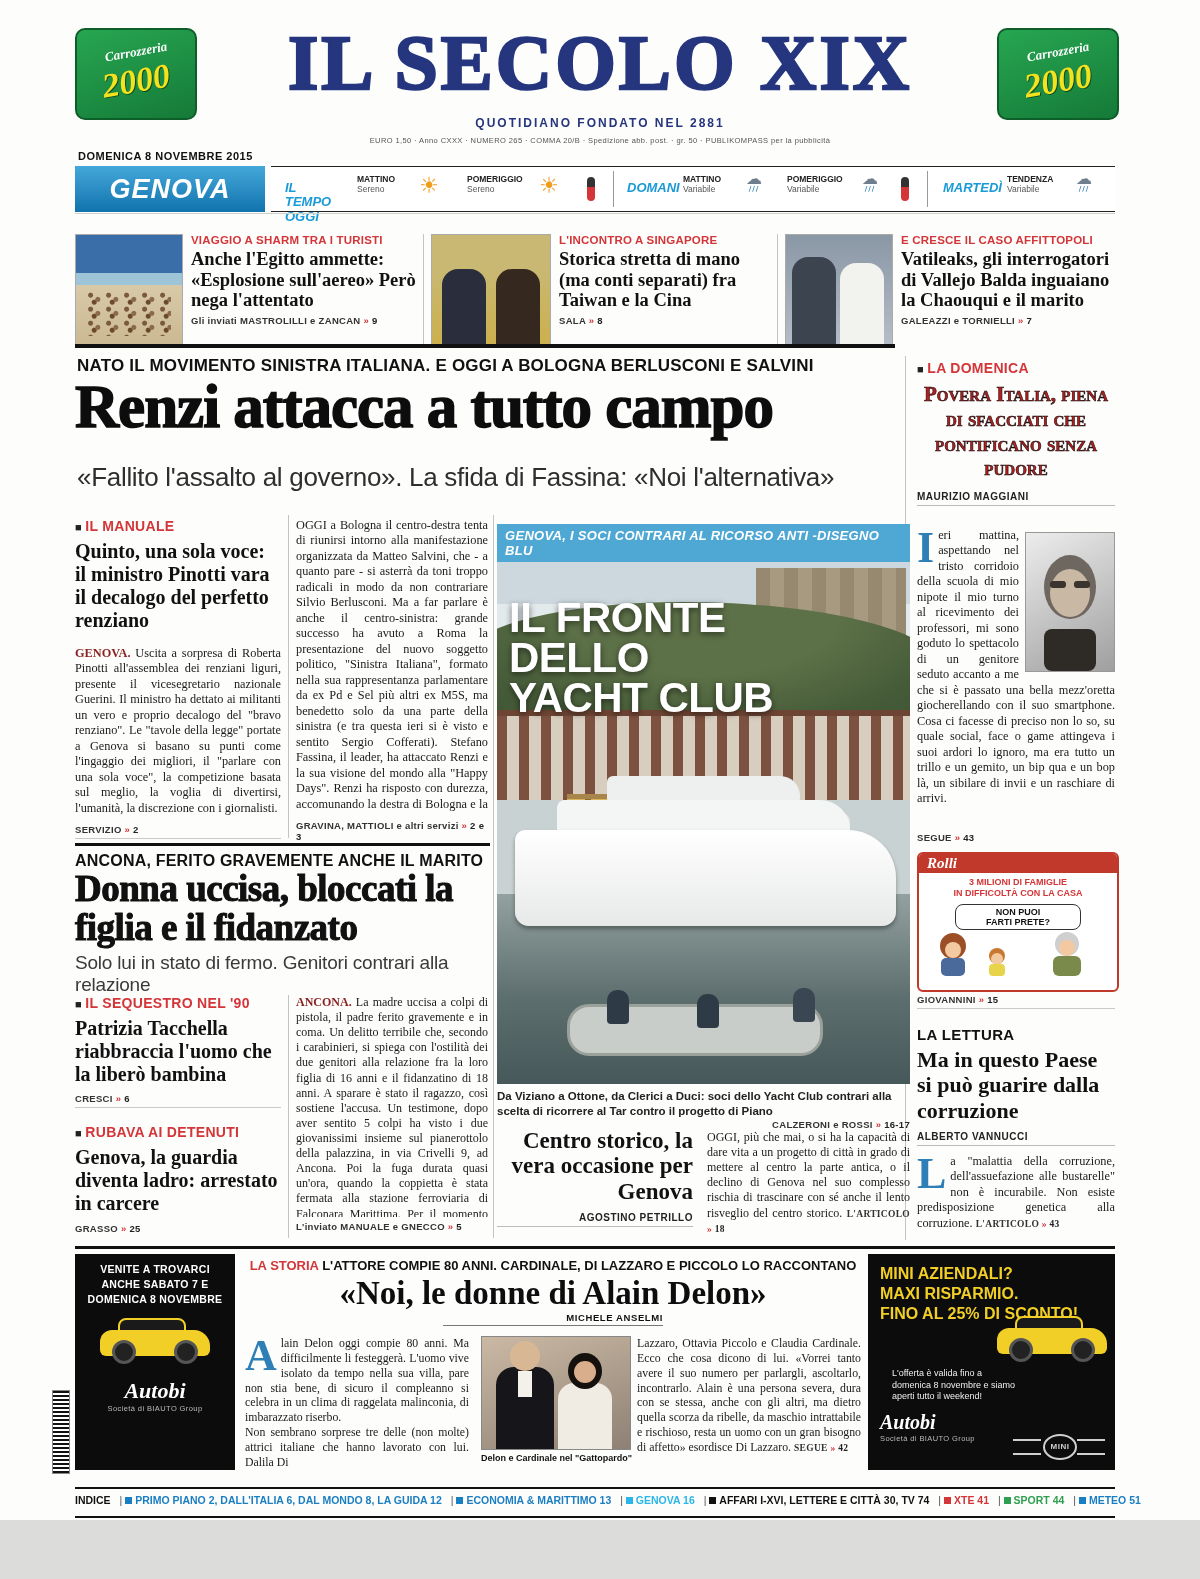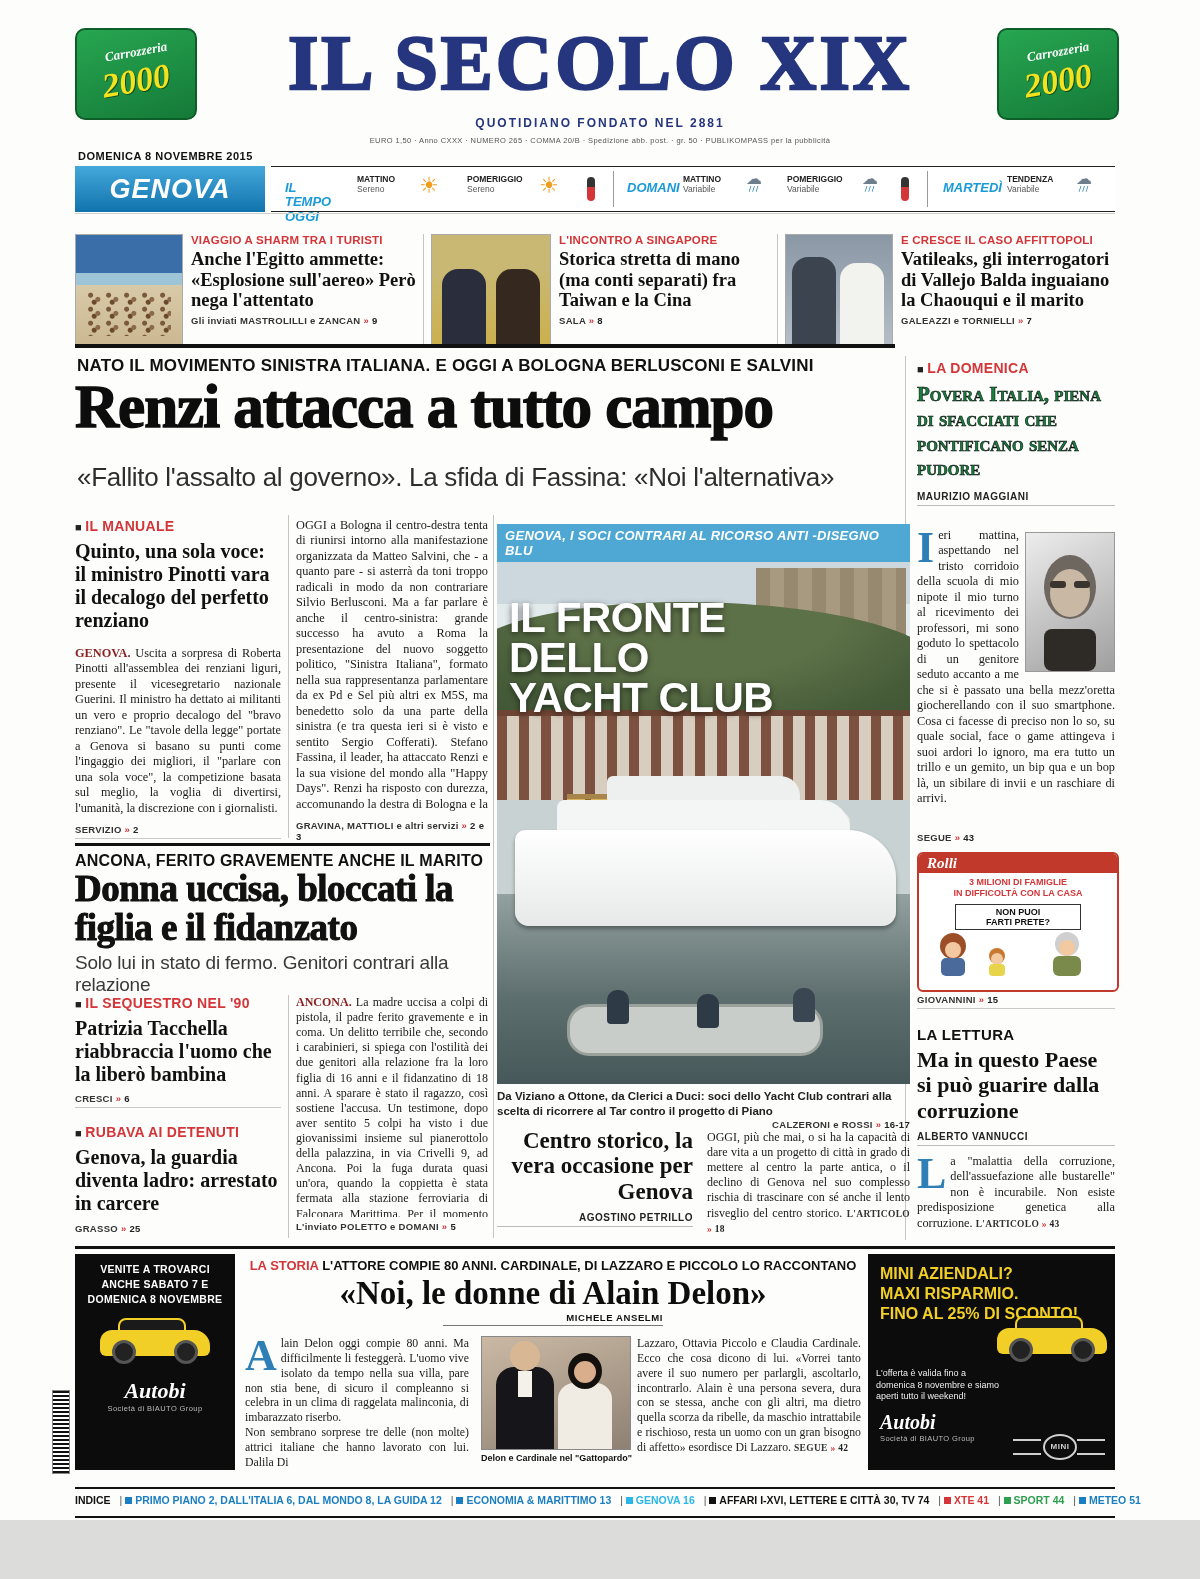--- a/index.html
+++ b/index.html
@@ -68,30 +68,30 @@
   .img-pope{background:linear-gradient(180deg,#8a97a5,#b5bec8);}
   
   #main-rule{left:75px;top:344px;width:820px;height:4px;}
   #main-kicker{left:77px;top:356px;width:820px;font-size:17px;font-weight:bold;letter-spacing:.2px;}
   #main-headline{left:75px;top:372px;width:824px;font-family:"Liberation Serif",serif;font-weight:bold;
      font-size:61px;letter-spacing:-1px;color:#0d0d0d;-webkit-text-stroke:1.5px #0d0d0d;}
   #main-subhead{left:77px;top:462px;width:824px;font-size:26px;color:#2e2e2e;letter-spacing:-.3px;}
   
   .rc{left:917px;width:198px;}
   #domenica-head{font-family:"Liberation Serif",serif;font-weight:bold;font-size:21px;line-height:1.18;
-     font-variant:small-caps;color:#15803d;-webkit-text-stroke:.6px #111;}
+     font-variant:small-caps;color:#b91c1c;text-align:center;-webkit-text-stroke:.6px #111;}
   .author-line{font-size:10px;font-weight:bold;color:#222;letter-spacing:.5px;border-bottom:1px solid #bbb;padding-bottom:3px;}
   .portrait{float:right;width:88px;height:138px;margin:4px 0 4px 6px;border:1px solid #999;
      background:linear-gradient(150deg,#ededed,#9f9f9f);position:relative;overflow:hidden;}
   
   #rolli-box{border:2px solid #c0392b;border-radius:6px;overflow:hidden;background:#fff;}
   #rolli-head{background:#c0392b;color:#fff;font-style:italic;font-weight:bold;font-size:15px;
      padding:1px 8px;font-family:"Liberation Serif",serif;}
   #rolli-caption{color:#d43538;font-weight:bold;font-size:9px;text-align:center;line-height:1.25;margin-top:4px;}
-  #rolli-bubble{margin:4px auto 0;width:120px;border:1px solid #333;border-radius:0;
+  #rolli-bubble{margin:4px auto 0;width:120px;border:1px solid #333;border-radius:8px;
      font-weight:bold;font-size:9px;text-align:center;padding:2px;}
   
   #lettura-tag{font-weight:bold;font-size:15px;letter-spacing:.4px;color:#111;}
   #lettura-head{font-family:"Liberation Serif",serif;font-weight:bold;font-size:22px;line-height:1.15;color:#111;}
   
   #yacht-block{left:497px;top:524px;width:413px;}
   #yacht-bar{background:#4fa8d4;color:#fff;font-weight:bold;font-style:italic;font-size:13px;
      padding:4px 8px;letter-spacing:.3px;}
   #yacht-scene{position:relative;height:522px;overflow:hidden;
      background:linear-gradient(180deg,#ccd8de 0 8%,#e3eaec 8% 26%,#c9d2d2 26%);}
@@ -142,21 +142,21 @@
   #storia-author{text-align:right;font-size:9.5px;font-weight:bold;letter-spacing:.6px;
      width:220px;margin:0 auto;border-bottom:1px solid #777;padding-bottom:2px;}
   #delon-photo{position:relative;width:148px;height:112px;background:linear-gradient(160deg,#cbb9a4,#8e8174);overflow:hidden;border:1px solid #888;}
   .dp-man{position:absolute;left:14px;bottom:-4px;width:58px;height:86px;background:#15151a;border-radius:18px 18px 0 0;}
   .dp-man::before{content:"";position:absolute;top:-26px;left:14px;width:30px;height:30px;border-radius:50%;background:#d8b894;}
   .dp-man::after{content:"";position:absolute;top:4px;left:22px;width:14px;height:26px;background:#f4f0ea;}
   .dp-woman{position:absolute;right:18px;bottom:-4px;width:54px;height:70px;background:#f0ece4;border-radius:16px 16px 0 0;}
   .dp-woman::before{content:"";position:absolute;top:-30px;left:10px;width:34px;height:36px;border-radius:50%;background:#14100e;}
   .dp-woman::after{content:"";position:absolute;top:-22px;left:16px;width:22px;height:22px;border-radius:50%;background:#d8ae8c;}
   #mini-head{color:#f2cf26;font-weight:bold;font-size:16px;line-height:1.25;padding:10px 0 0 12px;}
-  #mini-body{color:#eee;font-size:9px;line-height:1.3;width:130px;padding-left:8px;}
+  #mini-body{color:#eee;font-size:9px;line-height:1.3;width:130px;padding-left:24px;}
   .mini-logo{position:absolute;right:10px;bottom:10px;width:92px;height:26px;}
   .mini-logo .ring{position:absolute;left:30px;top:0;width:30px;height:22px;border:2px solid #cfcfcf;border-radius:50%;
      color:#cfcfcf;font-size:8px;font-weight:bold;text-align:center;line-height:22px;letter-spacing:.5px;}
   .mini-logo .wingL,.mini-logo .wingR{position:absolute;top:5px;width:28px;height:12px;
      border-top:2px solid #cfcfcf;border-bottom:2px solid #cfcfcf;}
   .mini-logo .wingL{left:0;} .mini-logo .wingR{right:0;}
   
   #indexbar{left:75px;top:1487px;width:1040px;height:22px;border-top:2px solid #111;border-bottom:2.5px solid #111;
      font-size:10.5px;font-weight:bold;padding-top:5px;white-space:nowrap;}
   .idx{margin-left:6px;}
@@ -413,21 +413,21 @@
     <div class="subcol-head" style="margin-top:6px;">Genova, la guardia diventa ladro: arrestato in carcere</div>
     <div class="byline" style="margin-top:8px;">
       <span>GRASSO</span><span class="pga"></span><span class="pgn">25</span>
     </div>
   </div>
   <div class="abs" style="left:296px;top:995px;width:192px;">
     <div class="body-txt just" style="font-size:12px;height:222px;overflow:hidden;">
       <span class="lead-loc">ANCONA.</span><span> La madre uccisa a colpi di pistola, il padre ferito gravemente e in coma. Un delitto terribile che, secondo i carabinieri, si spiega con l'ostilità dei due genitori alla relazione fra la loro figlia di 16 anni e il fidanzatino di 18 anni. A sparare è stato il ragazzo, così sostiene l'accusa. Un testimone, dopo aver sentito 5 colpi ha visto i due giovanissimi insieme sul pianerottolo della palazzina, in via Crivelli 9, ad Ancona. Poi la fuga durata quasi un'ora, quando la coppietta è stata fermata alla stazione ferroviaria di Falconara Marittima. Per il momento l'accusa di omicidio ricade solo sul ragazzo.</span>
     </div>
     <div class="byline" style="margin-top:4px;">
-      <span>L'inviato POLETTO e DOMANI</span><span class="pga"></span><span class="pgn">5</span>
+      <span>L'inviato MANUALE e GNECCO</span><span class="pga"></span><span class="pgn">5</span>
     </div>
   </div>
 
   <div class="abs hrule-black" style="left:75px;top:1246px;width:1040px;height:3px;"></div>
 
   <div class="abs black-ad" style="left:75px;top:1254px;width:160px;height:216px;">
     <div class="ad-top-lines pre">VENITE A TROVARCI
 ANCHE SABATO 7 E
 DOMENICA 8 NOVEMBRE</div>
     <div class="car">

